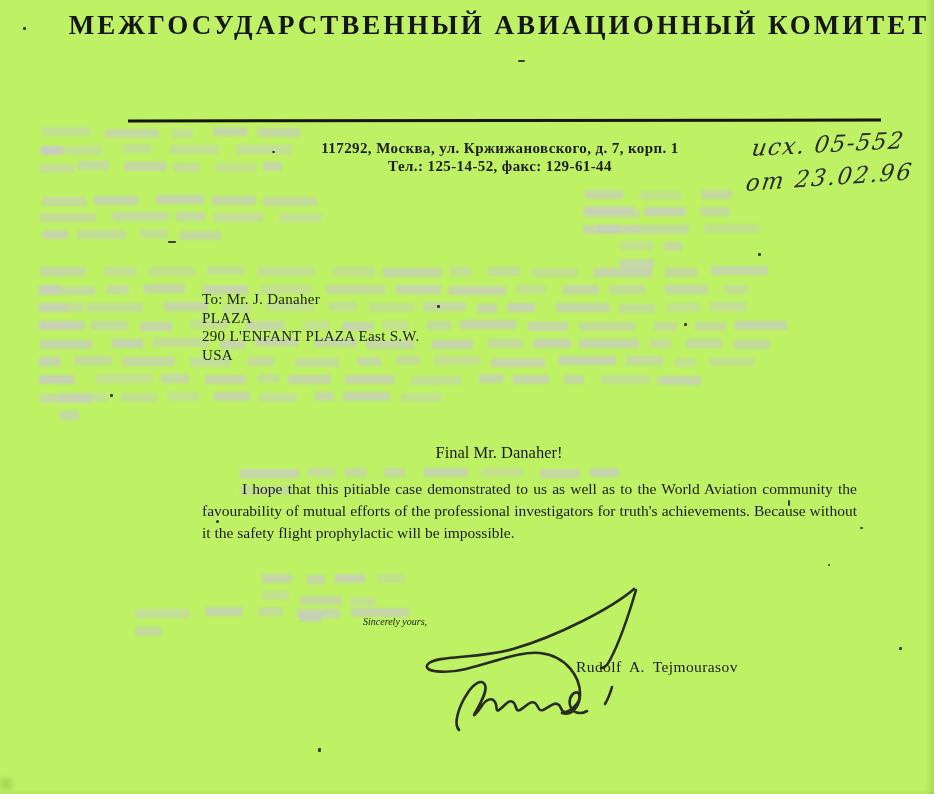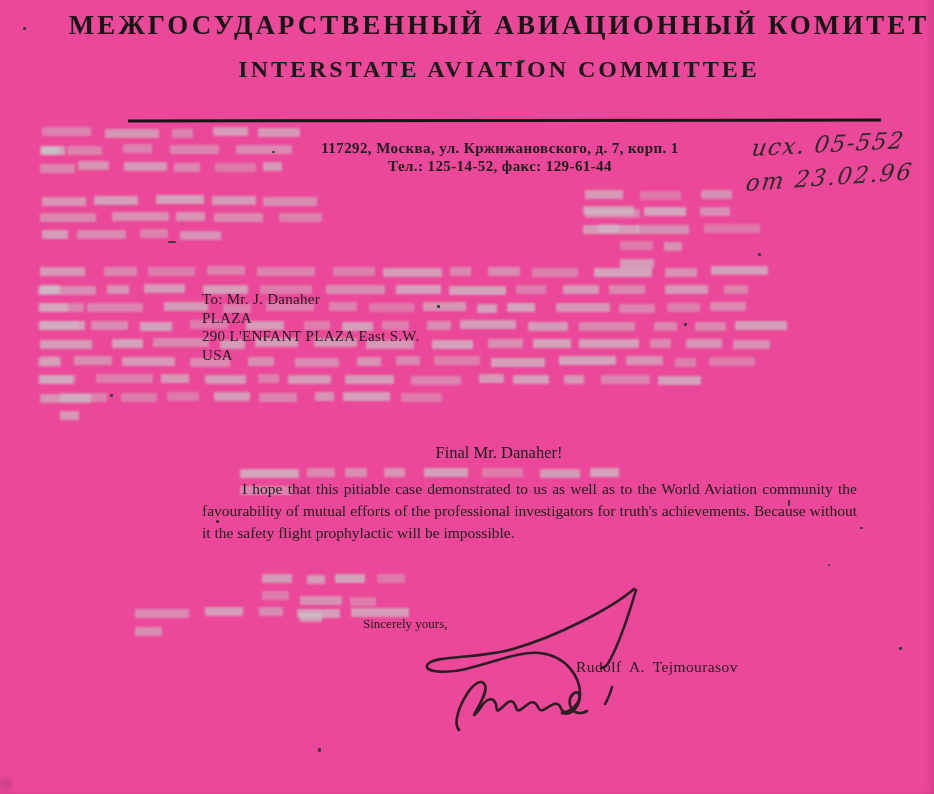--- a/index.html
+++ b/index.html
@@ -5,21 +5,21 @@
   html,body{margin:0;padding:0;}
   body{
     width:934px;height:794px;
     background:#ffffff;
     font-family:"Liberation Serif", serif;
     position:relative;
     overflow:hidden;
   }
   #page{
     position:absolute;inset:0;
-    background:#ec4899;
+    background:#bef264;
     color:#1c1c1c;
   }
   
   .org-ru{
     position:absolute;left:64px;top:10px;width:870px;
     text-align:center;
     font-weight:bold;font-size:27px;letter-spacing:3px;
     color:#161616;
     transform:scaleY(1.04);
   }
@@ -79,21 +79,21 @@
     z-index:3;
   }
   .body-block p{margin:0;text-indent:40px;}
   .body-block p.justified{text-align:justify;}
   .para-bullet{
     position:absolute;left:216px;top:520px;width:3px;height:3px;
     background:#2a2a2a;border-radius:50%;z-index:3;
   }
   .closing{
     position:absolute;left:363px;top:616px;
-    font-size:13px;color:#1c1c1c;z-index:3;
+    font-size:10px;color:#1c1c1c;z-index:3;font-style:italic;
   }
   .signer{
     position:absolute;left:576px;top:658px;
     font-size:15.5px;word-spacing:4px;letter-spacing:0.4px;
     color:#1c1c1c;z-index:3;white-space:nowrap;
   }
   .signature-svg{
     position:absolute;left:405px;top:578px;z-index:4;
   }
   
@@ -144,21 +144,20 @@
       <div class="bleed-row" style="left: 38px; top: 357px; width: 768px;"><span class="bleed-word" style="width: 22.6236px; margin-right: 13.4708px; opacity: 0.44; margin-top: 0.7px;"></span><span class="bleed-word" style="width: 37.8455px; margin-right: 9.80596px; opacity: 0.55; margin-top: -0.9px;"></span><span class="bleed-word" style="width: 53.7673px; margin-right: 14.2165px; opacity: 0.61; margin-top: 0.1px;"></span><span class="bleed-word" style="width: 40.484px; margin-right: 17.3866px; opacity: 0.5; margin-top: 0.7px;"></span><span class="bleed-word" style="width: 26.8942px; margin-right: 20.9797px; opacity: 0.55; margin-top: -0.2px;"></span><span class="bleed-word" style="width: 43.9341px; margin-right: 17.9741px; opacity: 0.52; margin-top: 0.6px;"></span><span class="bleed-word" style="width: 23.2893px; margin-right: 15.1024px; opacity: 0.59; margin-top: 0.1px;"></span><span class="bleed-word" style="width: 24.6219px; margin-right: 13.9237px; opacity: 0.51; margin-top: -0.7px;"></span><span class="bleed-word" style="width: 45.8987px; margin-right: 11.1523px; opacity: 0.43; margin-top: -0.8px;"></span><span class="bleed-word" style="width: 53.4234px; margin-right: 14.1539px; opacity: 0.67; margin-top: 0.8px;"></span><span class="bleed-word" style="width: 57.6131px; margin-right: 9.71414px; opacity: 0.71; margin-top: -0.6px;"></span><span class="bleed-word" style="width: 37.2559px; margin-right: 11.2235px; opacity: 0.58; margin-top: -0.8px;"></span><span class="bleed-word" style="width: 21.6444px; margin-right: 13.2063px; opacity: 0.44; margin-top: 0.9px;"></span><span class="bleed-word" style="width: 45.6275px; margin-right: 16.5541px; opacity: 0.4; margin-top: 0.2px;"></span><span class="bleed-word" style="width: 34.2132px; margin-right: 9.67885px; opacity: 0.42; margin-top: 0.3px;"></span></div>
       <div class="bleed-row" style="left: 40px; top: 375px; width: 740px;"><span class="bleed-word" style="width: 34.8718px; margin-right: 20.8973px; opacity: 0.59; margin-top: 0px;"></span><span class="bleed-word" style="width: 57.1549px; margin-right: 7.76404px; opacity: 0.43; margin-top: -0.7px;"></span><span class="bleed-word" style="width: 28.0422px; margin-right: 16.2057px; opacity: 0.62; margin-top: -0.9px;"></span><span class="bleed-word" style="width: 41.0636px; margin-right: 12.4022px; opacity: 0.64; margin-top: -0.3px;"></span><span class="bleed-word" style="width: 20.8351px; margin-right: 8.58336px; opacity: 0.44; margin-top: -0.9px;"></span><span class="bleed-word" style="width: 42.8325px; margin-right: 14.2687px; opacity: 0.64; margin-top: 0.4px;"></span><span class="bleed-word" style="width: 49.1898px; margin-right: 17.2189px; opacity: 0.66; margin-top: -0.2px;"></span><span class="bleed-word" style="width: 49.6601px; margin-right: 18.2427px; opacity: 0.46; margin-top: 0.5px;"></span><span class="bleed-word" style="width: 24.3965px; margin-right: 9.71234px; opacity: 0.63; margin-top: -0.8px;"></span><span class="bleed-word" style="width: 35.7893px; margin-right: 14.779px; opacity: 0.67; margin-top: -0.3px;"></span><span class="bleed-word" style="width: 19.9062px; margin-right: 16.8777px; opacity: 0.61; margin-top: -0.5px;"></span><span class="bleed-word" style="width: 49.7995px; margin-right: 8.14984px; opacity: 0.46; margin-top: -0.2px;"></span><span class="bleed-word" style="width: 42.3159px; margin-right: 20.7341px; opacity: 0.67; margin-top: 0.7px;"></span><span class="bleed-word" style="width: 51.2846px; margin-right: 19.1444px; opacity: 0.58; margin-top: 0.5px;"></span></div>
       <div class="bleed-row" style="left: 60px; top: 393px; width: 420px;"><span class="bleed-word" style="width: 47.1201px; margin-right: 14.3239px; opacity: 0.45; margin-top: 0.4px;"></span><span class="bleed-word" style="width: 35.4143px; margin-right: 10.2028px; opacity: 0.42; margin-top: 0.4px;"></span><span class="bleed-word" style="width: 32.2901px; margin-right: 14.2157px; opacity: 0.39; margin-top: -0.6px;"></span><span class="bleed-word" style="width: 36.6438px; margin-right: 8.44327px; opacity: 0.65; margin-top: -0.6px;"></span><span class="bleed-word" style="width: 38.1141px; margin-right: 18.0075px; opacity: 0.47; margin-top: 0.3px;"></span><span class="bleed-word" style="width: 18.9748px; margin-right: 9.19109px; opacity: 0.6; margin-top: -0.7px;"></span><span class="bleed-word" style="width: 46.855px; margin-right: 11.7962px; opacity: 0.68; margin-top: -0.6px;"></span><span class="bleed-word" style="width: 40.8944px; margin-right: 15.5095px; opacity: 0.4; margin-top: 0.4px;"></span><span class="bleed-word" style="width: 18.8019px; margin-right: 14.9474px; opacity: 0.62; margin-top: 0.1px;"></span></div>
       <div class="bleed-row" style="left: 240px; top: 468px; width: 440px;"><span class="bleed-word" style="width: 59.3684px; margin-right: 7.75052px; opacity: 0.71; margin-top: 0.8px;"></span><span class="bleed-word" style="width: 28.3278px; margin-right: 9.89165px; opacity: 0.5; margin-top: -0.3px;"></span><span class="bleed-word" style="width: 21.7759px; margin-right: 16.5314px; opacity: 0.55; margin-top: -0.4px;"></span><span class="bleed-word" style="width: 20.9591px; margin-right: 19.385px; opacity: 0.58; margin-top: -0.5px;"></span><span class="bleed-word" style="width: 44.0663px; margin-right: 14.3539px; opacity: 0.68; margin-top: -0.5px;"></span><span class="bleed-word" style="width: 40.7639px; margin-right: 16.6373px; opacity: 0.41; margin-top: 0px;"></span><span class="bleed-word" style="width: 40.4104px; margin-right: 9.81857px; opacity: 0.65; margin-top: 0.5px;"></span><span class="bleed-word" style="width: 29.4224px; margin-right: 8.62391px; opacity: 0.7; margin-top: 0.3px;"></span><span class="bleed-word" style="width: 51.9134px; margin-right: 10.1543px; opacity: 0.48; margin-top: 0.1px;"></span></div>
       <div class="bleed-row" style="left: 262px; top: 574px; width: 180px;"><span class="bleed-word" style="width: 29.6167px; margin-right: 15.1771px; opacity: 0.64; margin-top: -0.3px;"></span><span class="bleed-word" style="width: 18.2278px; margin-right: 10.051px; opacity: 0.65; margin-top: 0.7px;"></span><span class="bleed-word" style="width: 29.5029px; margin-right: 12.5055px; opacity: 0.7; margin-top: -0.4px;"></span><span class="bleed-word" style="width: 27.6878px; margin-right: 10.2405px; opacity: 0.39; margin-top: 0px;"></span><span class="bleed-word" style="width: 26.9907px; margin-right: 20.5243px; opacity: 0.41; margin-top: -0.8px;"></span></div>
       <div class="bleed-row" style="left: 300px; top: 596px; width: 110px;"><span class="bleed-word" style="width: 41.865px; margin-right: 8.60369px; opacity: 0.57; margin-top: 0.1px;"></span><span class="bleed-word" style="width: 25.3394px; margin-right: 11.9789px; opacity: 0.41; margin-top: 0.8px;"></span><span class="bleed-word" style="width: 22.2131px; margin-right: 17.0926px; opacity: 0.65; margin-top: -0.8px;"></span></div>
       <div class="bleed-row" style="left: 135px; top: 608px; width: 310px;"><span class="bleed-word" style="width: 54.1132px; margin-right: 16.0303px; opacity: 0.5; margin-top: 0.9px;"></span><span class="bleed-word" style="width: 38.3086px; margin-right: 15.9229px; opacity: 0.66; margin-top: -0.6px;"></span><span class="bleed-word" style="width: 23.7956px; margin-right: 13.7637px; opacity: 0.52; margin-top: -1px;"></span><span class="bleed-word" style="width: 43.4909px; margin-right: 10.561px; opacity: 0.67; margin-top: 0.5px;"></span><span class="bleed-word" style="width: 58.3304px; margin-right: 8.76632px; opacity: 0.66; margin-top: -0.1px;"></span><span class="bleed-word" style="width: 26.9171px; margin-right: 17.5731px; opacity: 0.55; margin-top: 0.6px;"></span></div>
     </div>
 
   <div class="org-ru">МЕЖГОСУДАРСТВЕННЫЙ АВИАЦИОННЫЙ КОМИТЕТ</div>
-  <div class="org-en">INTERSTATE AVIATION COMMITTEE</div>
   <div class="rule"></div>
   <div class="addr1">117292, Москва, ул. Кржижановского, д. 7, корп. 1</div>
   <div class="addr2">Тел.: 125-14-52, факс: 129-61-44</div>
 
   <div class="hw hw-1">исх. 05-552</div>
   <div class="hw hw-2">от 23.02.96</div>
 
   <div class="recipient">
     <div>To: Mr. J. Danaher</div>
     <div>PLAZA</div>

